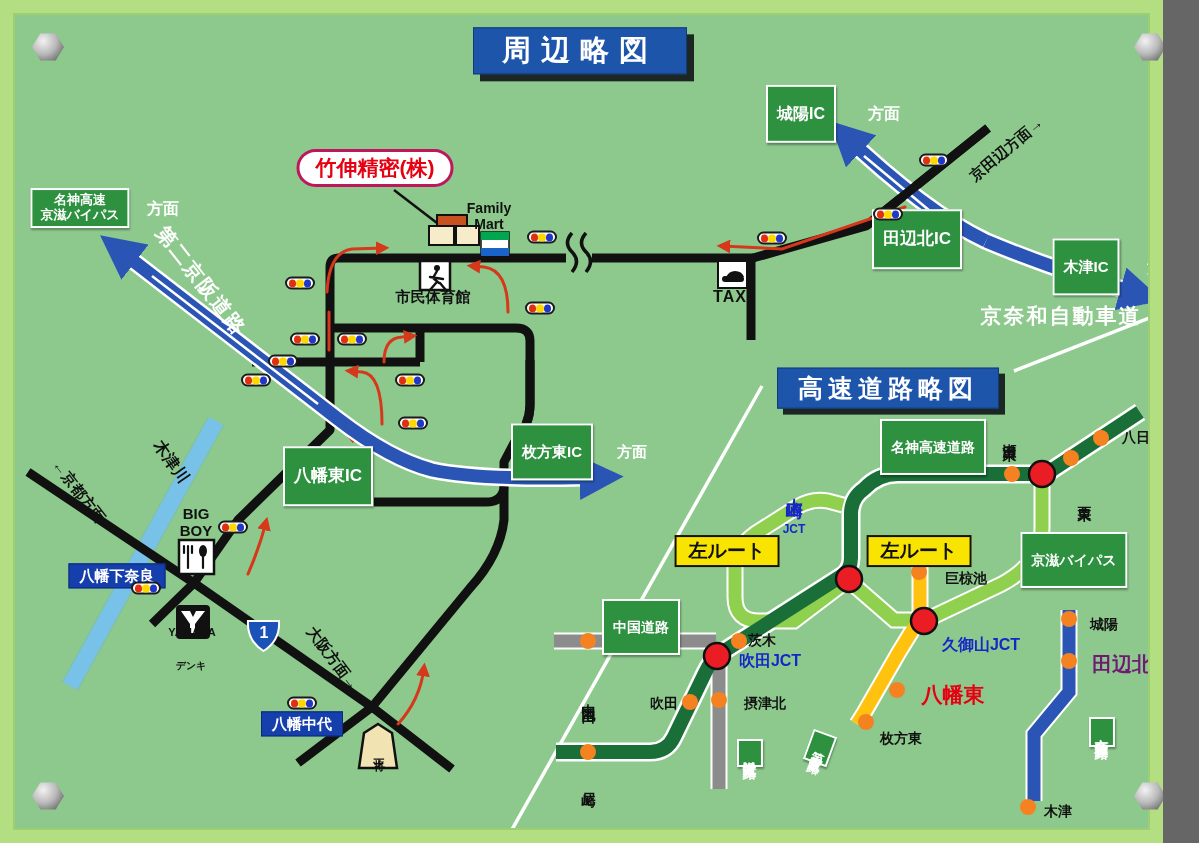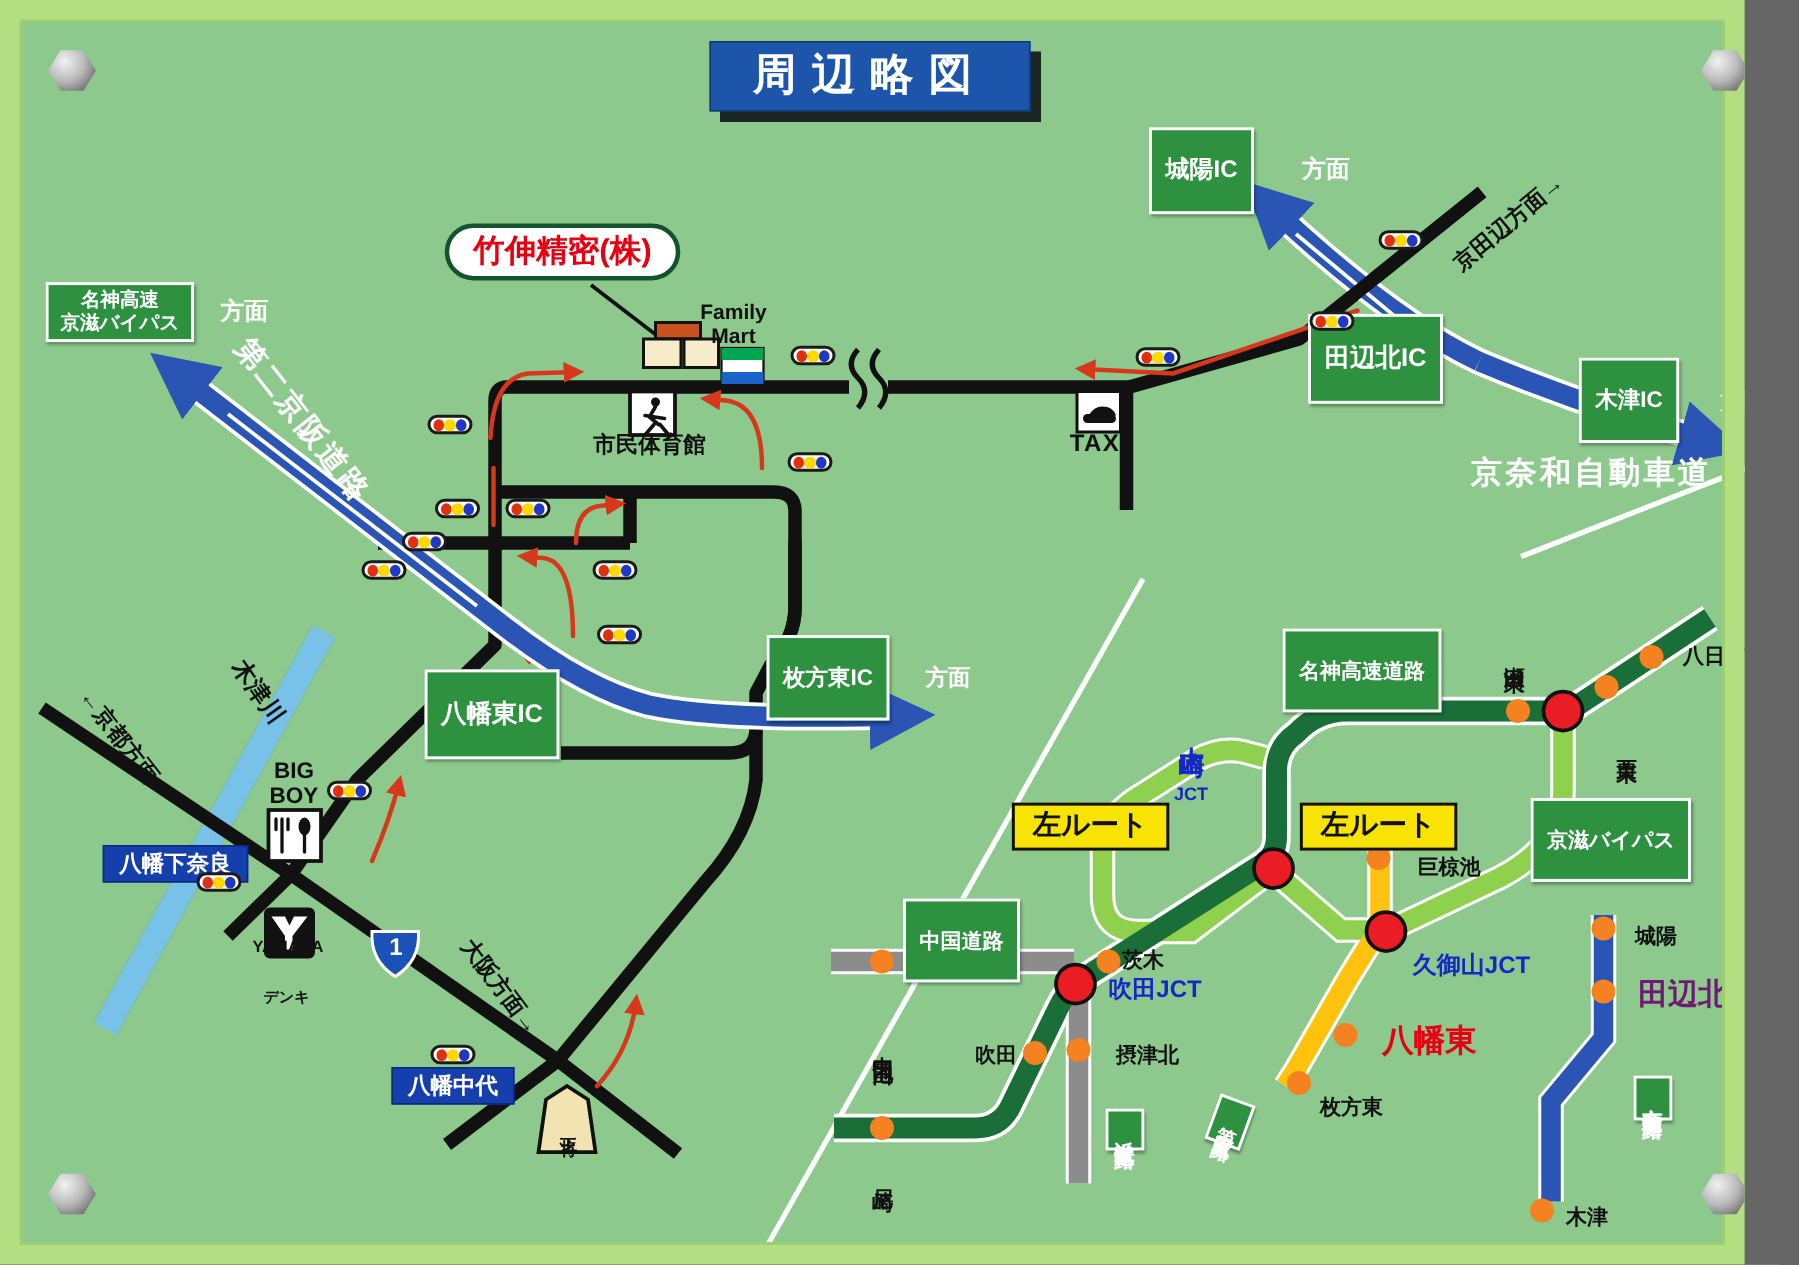--- a/index.html
+++ b/index.html
@@ -170,22 +170,23 @@
 
     <g fill="#ea1c24" stroke="#111" stroke-width="2.5">
       <circle cx="717" cy="656" r="13"></circle>
         <circle cx="849" cy="579" r="13"></circle>
       <circle cx="1042" cy="474" r="13"></circle>
         <circle cx="924" cy="621" r="13"></circle>
     </g>
   </svg>
 
   <div class="lbl title" style="left:580px;top:51px">周辺略図</div>
-
-  <div class="lbl" style="left:375px;top:168px;background:#fff;border:3px solid #14532d;border-radius:26px;padding:4px 16px;color:#e60012;font-size:21px">竹伸精密(株)</div>
+  <div class="lbl title2" style="left:888px;top:388px">高速道路略図</div>
+
+  <div class="lbl" style="left:375px;top:168px;background:#fff;border:3px solid #be185d;border-radius:26px;padding:4px 16px;color:#e60012;font-size:21px">竹伸精密(株)</div>
   <div class="lbl" style="left:489px;top:208px;font-size:14px">Family</div>
   <div class="lbl" style="left:489px;top:224px;font-size:14px">Mart</div>
   <div class="lbl" style="left:433px;top:297px;font-size:15px">市民体育館</div>
   <div class="lbl" style="left:730px;top:297px;font-size:16px;letter-spacing:1px">TAX</div>
 
   <div class="lbl gbox" style="left:801px;top:114px;font-size:16px">城陽IC</div>
   <div class="lbl w" style="left:884px;top:114px;font-size:16px">方面</div>
   <div class="lbl" style="left:1006px;top:149px;font-size:15px;transform:translate(-50%,-50%) rotate(-40deg)">京田辺方面→</div>
   <div class="lbl gbox" style="left:1086px;top:267px;font-size:15px">木津IC</div>
   <div class="lbl w" style="left:1162px;top:268px;font-size:15px">方面</div>
@@ -209,21 +210,21 @@
 
   <div class="lbl" style="left:196px;top:514px;font-size:15px">BIG</div>
   <div class="lbl" style="left:196px;top:531px;font-size:15px">BOY</div>
   <div class="lbl bbox" style="left:117px;top:576px;font-size:15px">八幡下奈良</div>
   <div class="lbl" style="left:192px;top:632px;font-size:11px">YAMADA</div>
   <div class="lbl" style="left:191px;top:666px;font-size:10px">デンキ</div>
   <div class="lbl bbox" style="left:302px;top:724px;font-size:15px">八幡中代</div>
   <div class="lbl w" style="left:264px;top:633px;font-size:16px">1</div>
   <div class="lbl vert" style="left:378px;top:749px;font-size:12px;letter-spacing:0">王将</div>
 
-  <div class="lbl gbox" style="left:908px;top:447px;font-size:14px">名神高速道路</div>
+  <div class="lbl gbox" style="left:933px;top:447px;font-size:14px">名神高速道路</div>
   <div class="lbl gbox" style="left:1074px;top:560px;font-size:14px">京滋バイパス</div>
   <div class="lbl gbox" style="left:641px;top:627px;font-size:14px">中国道路</div>
   <div class="lbl gbox vert" style="left:750px;top:753px;font-size:14px;padding:8px 3px">近畿道路</div>
   <div class="lbl gbox vert" style="left:820px;top:748px;font-size:13px;padding:8px 3px;transform:translate(-50%,-50%) rotate(20deg)">第二京阪道路</div>
   <div class="lbl gbox vert" style="left:1102px;top:732px;font-size:14px;padding:8px 3px">京奈和道路</div>
 
   <div class="lbl ybox" style="left:727px;top:551px;font-size:19px">左ルート</div>
   <div class="lbl ybox" style="left:919px;top:551px;font-size:19px">左ルート</div>
 
   <div class="lbl vert blue-t" style="left:794px;top:487px;font-size:17px">大山崎</div>

